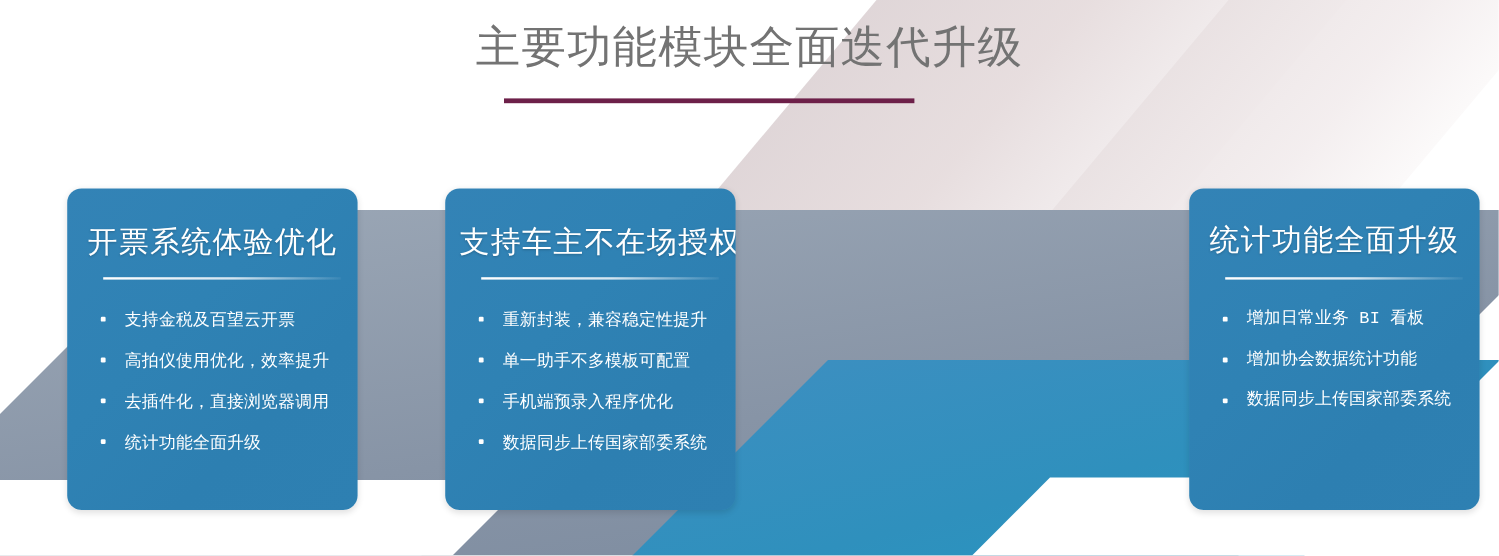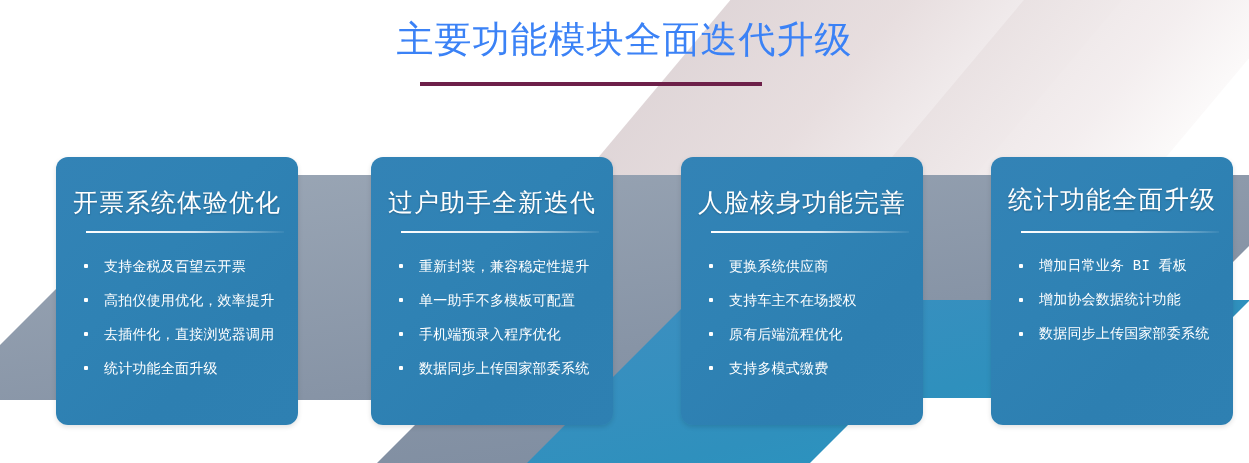--- a/index.html
+++ b/index.html
@@ -100,21 +100,21 @@
     left: 0;
     width: 1249px;
     text-align: center;
     z-index: 6;
   }
 
   .page-title {
     font-size: 37px;
     line-height: 48px;
     font-weight: 400;
-    color: #3b82f6;
+    color: #737373;
     letter-spacing: 1px;
     font-family: "Liberation Sans", "DejaVu Sans", sans-serif;
   }
 
   .title-rule {
     position: absolute;
     top: 82px;
     left: 420px;
     width: 342px;
     height: 4px;
@@ -219,40 +219,30 @@
       <div class="card-rule"></div>
       <ul class="bullets">
         <li class="bullet"><span class="dot"></span><span>支持金税及百望云开票</span></li>
         <li class="bullet"><span class="dot"></span><span>高拍仪使用优化，效率提升</span></li>
         <li class="bullet"><span class="dot"></span><span>去插件化，直接浏览器调用</span></li>
         <li class="bullet"><span class="dot"></span><span>统计功能全面升级</span></li>
       </ul>
     </div>
 
     <div class="card card-2">
-      <div class="card-title">过户助手全新迭代</div>
+      <div class="card-title">支持车主不在场授权</div>
       <div class="card-rule"></div>
       <ul class="bullets">
         <li class="bullet"><span class="dot"></span><span>重新封装，兼容稳定性提升</span></li>
         <li class="bullet"><span class="dot"></span><span>单一助手不多模板可配置</span></li>
         <li class="bullet"><span class="dot"></span><span>手机端预录入程序优化</span></li>
         <li class="bullet"><span class="dot"></span><span>数据同步上传国家部委系统</span></li>
       </ul>
     </div>
 
-    <div class="card card-3">
-      <div class="card-title">人脸核身功能完善</div>
-      <div class="card-rule"></div>
-      <ul class="bullets">
-        <li class="bullet"><span class="dot"></span><span>更换系统供应商</span></li>
-        <li class="bullet"><span class="dot"></span><span>支持车主不在场授权</span></li>
-        <li class="bullet"><span class="dot"></span><span>原有后端流程优化</span></li>
-        <li class="bullet"><span class="dot"></span><span>支持多模式缴费</span></li>
-      </ul>
-    </div>
 
     <div class="card card-4">
       <div class="card-title">统计功能全面升级</div>
       <div class="card-rule"></div>
       <ul class="bullets">
         <li class="bullet"><span class="dot"></span><span>增加日常业务 BI 看板</span></li>
         <li class="bullet"><span class="dot"></span><span>增加协会数据统计功能</span></li>
         <li class="bullet"><span class="dot"></span><span>数据同步上传国家部委系统</span></li>
       </ul>
     </div>

